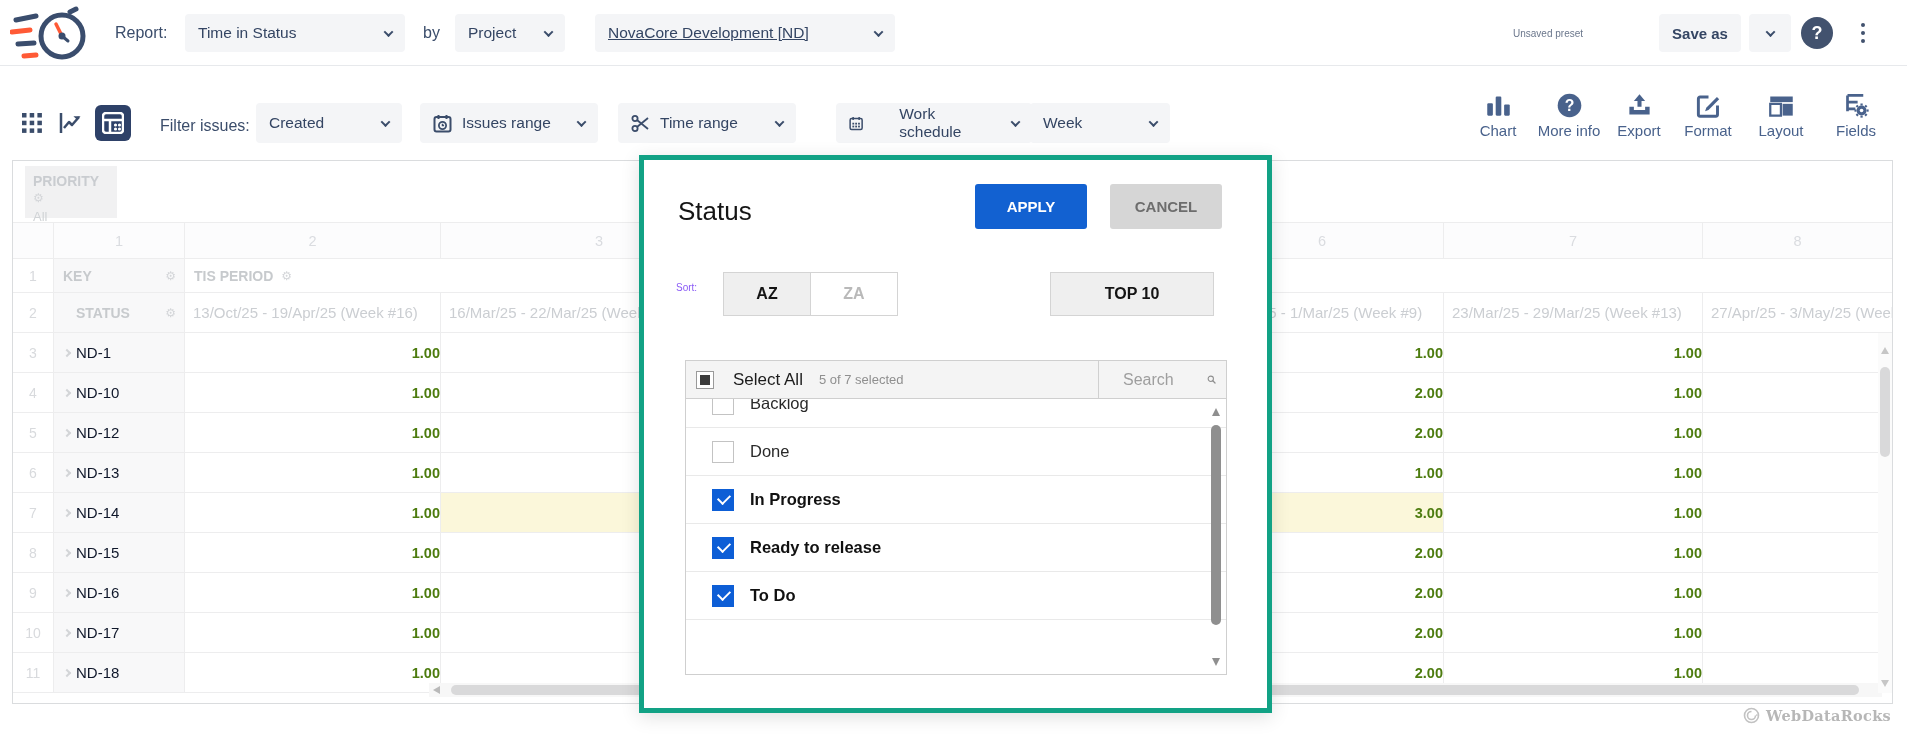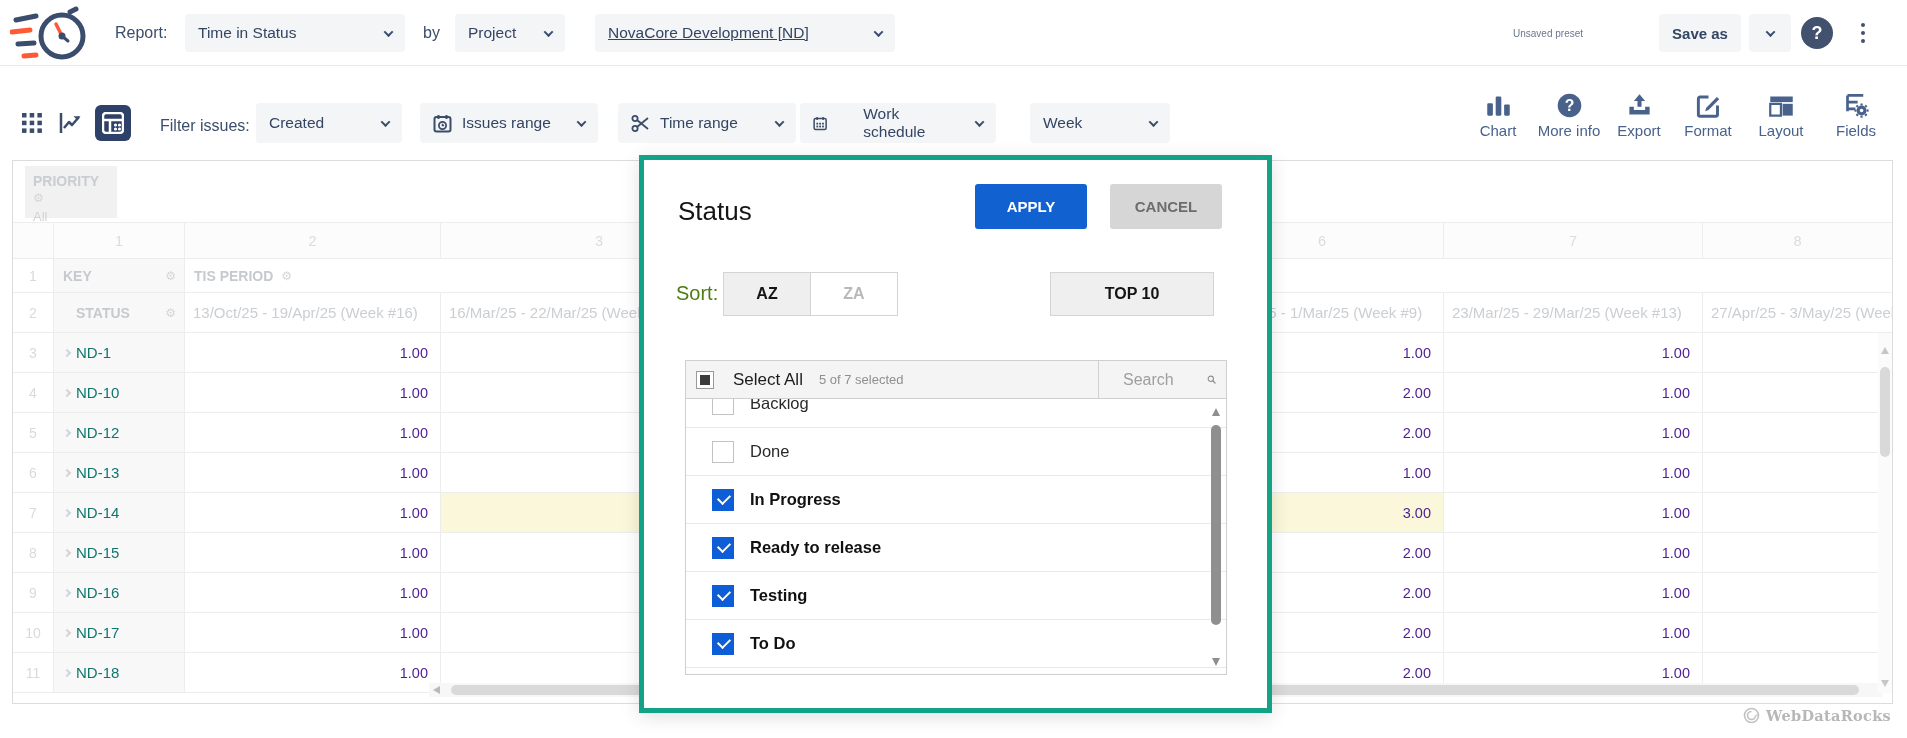--- a/index.html
+++ b/index.html
@@ -42,41 +42,41 @@
   .c2 { left:172px; width:256px; }
   .c3 { left:428px; width:317px; }
   .c6 { left:1188px; width:243px; }
   .c7 { left:1431px; width:259px; }
   .c8 { left:1690px; width:190px; }
   .numrow .cell { justify-content:center; color:#dadce0; font-size:14.5px; background:#fcfcfd; }
   .hdrbg { background:#f8f8f9; }
   .hdr-label { color:#c7cacd; font-weight:700; font-size:14px; padding-left:9px; width:100%; display:flex; align-items:center; }
   .hdr-label .gear { margin-left:auto; margin-right:8px; }
   .datehdr { color:#cbced2; font-size:15px; padding-left:8px; }
-  .keycell { color:#0f766e; font-size:15px; padding-left:10px; background:#f8f8f9; gap:6px; cursor:pointer; }
+  .keycell { color:#0f172a; font-size:15px; padding-left:10px; background:#f8f8f9; gap:6px; cursor:pointer; }
   .exp { width:6px; height:6px; border-top:2px solid #d3d5d8; border-right:2px solid #d3d5d8; transform:rotate(45deg); flex:0 0 auto; }
-  .val { justify-content:flex-end; padding-right:12px; color:#4c1d95; font-weight:400; font-size:14.5px; }
+  .val { justify-content:flex-end; color:#4d7c0f; font-weight:700; font-size:14.5px; }
   .hl { background:#fbf7da; }
 
   
   .hscroll { position:absolute; left:416px; top:522px; width:1453px; height:14px; background:#f7f7f7; }
   .hthumb { position:absolute; left:22px; top:2px; width:1408px; height:10px; background:#d9d9da; border-radius:5px; cursor:pointer; }
   .harrow { position:absolute; left:4px; top:3px; width:0; height:0; border-top:4px solid transparent; border-bottom:4px solid transparent; border-right:7px solid #b9b9b9; cursor:pointer; }
   .vscroll { position:absolute; right:0; top:172px; width:14px; height:360px; background:#fbfbfb; }
   .vthumb { position:absolute; left:2px; top:34px; width:10px; height:90px; background:#d9d9da; border-radius:5px; cursor:pointer; }
   .varr-up { position:absolute; left:3px; top:14px; width:0; height:0; border-left:4px solid transparent; border-right:4px solid transparent; border-bottom:7px solid #c6c6c6; cursor:pointer; }
   .varr-dn { position:absolute; left:3px; bottom:6px; width:0; height:0; border-left:4px solid transparent; border-right:4px solid transparent; border-top:7px solid #c6c6c6; cursor:pointer; }
 
   
   .modal { position:absolute; left:639px; top:155px; width:633px; height:558px; background:#fff; border:5px solid #12a285; box-shadow:0 4px 18px rgba(0,0,0,.12); z-index:10; }
   .m-title { position:absolute; left:34px; top:36px; font-size:26px; color:#151515; }
   .m-btn { position:absolute; top:24px; width:112px; height:45px; border:none; border-radius:3px; font-family:"Liberation Sans",sans-serif; font-size:15px; font-weight:700; cursor:pointer; }
   .m-apply { left:331px; background:#1261d1; color:#fff; }
   .m-cancel { left:466px; background:#d6d6d6; color:#6d6d6d; }
-  .m-sortlbl { position:absolute; left:32px; top:122px; font-size:20px; color:#4d7c0f; }
+  .m-sortlbl { position:absolute; left:32px; top:122px; font-size:10px; color:#8b5cf6; }
   .sortgrp { position:absolute; left:79px; top:112px; width:175px; height:44px; border:1px solid #d4d4d4; display:flex; }
   .sortgrp div { flex:1; display:flex; align-items:center; justify-content:center; font-size:16px; font-weight:700; cursor:pointer; }
   .s-az { background:#efefef; color:#141414; border-right:1px solid #d4d4d4; }
   .s-za { background:#fff; color:#b9b9b9; }
   .top10 { position:absolute; left:406px; top:112px; width:164px; height:44px; border:1px solid #d4d4d4; background:#efefef; display:flex; align-items:center; justify-content:center; font-size:16px; font-weight:700; color:#141414; cursor:pointer; }
   .selbar { position:absolute; left:41px; top:200px; width:542px; height:39px; background:#f4f4f4; border:1px solid #cfcfcf; display:flex; align-items:center; }
   .cb { width:18px; height:18px; border:1px solid #9a9a9a; background:#fff; flex:0 0 auto; position:relative; cursor:pointer; }
   .cb.ind::after { content:""; position:absolute; left:3px; top:3px; width:10px; height:10px; background:#3c3c3c; }
   .selbar-label { margin-left:19px; font-size:17px; color:#1c1c1c; }
   .selbar-count { margin-left:16px; font-size:13px; color:#8f8f8f; }
@@ -205,21 +205,21 @@
         <rect x="1.5" y="3" width="16" height="14.5" rx="2" fill="none" stroke="#3b4d6b" stroke-width="2"></rect>
         <line x1="5.5" y1="1" x2="5.5" y2="5" stroke="#3b4d6b" stroke-width="2"></line>
         <line x1="13.5" y1="1" x2="13.5" y2="5" stroke="#3b4d6b" stroke-width="2"></line>
         <circle cx="9.5" cy="11.5" r="3.6" fill="none" stroke="#3b4d6b" stroke-width="1.8"></circle>
         <path d="M9.5 9.8 v1.8 h1.6" fill="none" stroke="#3b4d6b" stroke-width="1.5"></path>
       </svg>
       <span>Issues range</span>
       <span class="chev"></span>
     </div>
 
-    <div class="dd mid" style="left:800px; width:196px;gap:36px;">
+    <div class="dd mid" style="left:836px; width:196px;gap:36px;">
       <svg width="19" height="19" viewBox="0 0 19 19">
         <rect x="1.5" y="3" width="16" height="14.5" rx="2" fill="none" stroke="#3b4d6b" stroke-width="2"></rect>
         <line x1="5.5" y1="1" x2="5.5" y2="5" stroke="#3b4d6b" stroke-width="2"></line>
         <line x1="13.5" y1="1" x2="13.5" y2="5" stroke="#3b4d6b" stroke-width="2"></line>
         <g fill="#3b4d6b">
           <rect x="4.5" y="8.5" width="2.4" height="2.4"></rect>
             <rect x="8.3" y="8.5" width="2.4" height="2.4"></rect>
             <rect x="12.1" y="8.5" width="2.4" height="2.4"></rect>
           <rect x="4.5" y="12.3" width="2.4" height="2.4"></rect>
             <rect x="8.3" y="12.3" width="2.4" height="2.4"></rect>
@@ -508,24 +508,20 @@
         <div class="litem on">
           <span class="cb2"></span>
           <span>In Progress</span>
         </div>
         <div class="litem on">
           <span class="cb2"></span>
           <span>Ready to release</span>
         </div>
         <div class="litem on">
           <span class="cb2"></span>
-          <span>Testing</span>
-        </div>
-        <div class="litem on">
-          <span class="cb2"></span>
           <span>To Do</span>
         </div>
       </div>
       <div class="mscroll">
         <div class="marr-up"></div>
         <div class="mthumb"></div>
         <div class="marr-dn"></div>
       </div>
     </div>
   </div>

